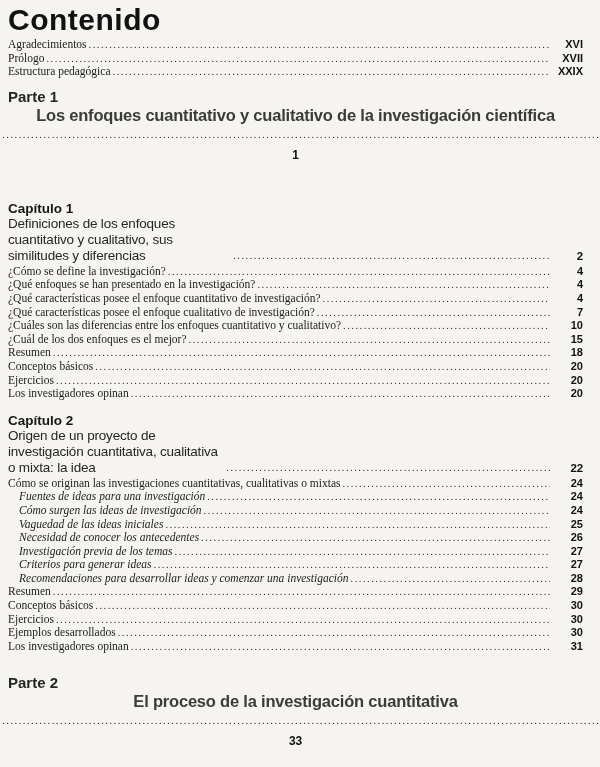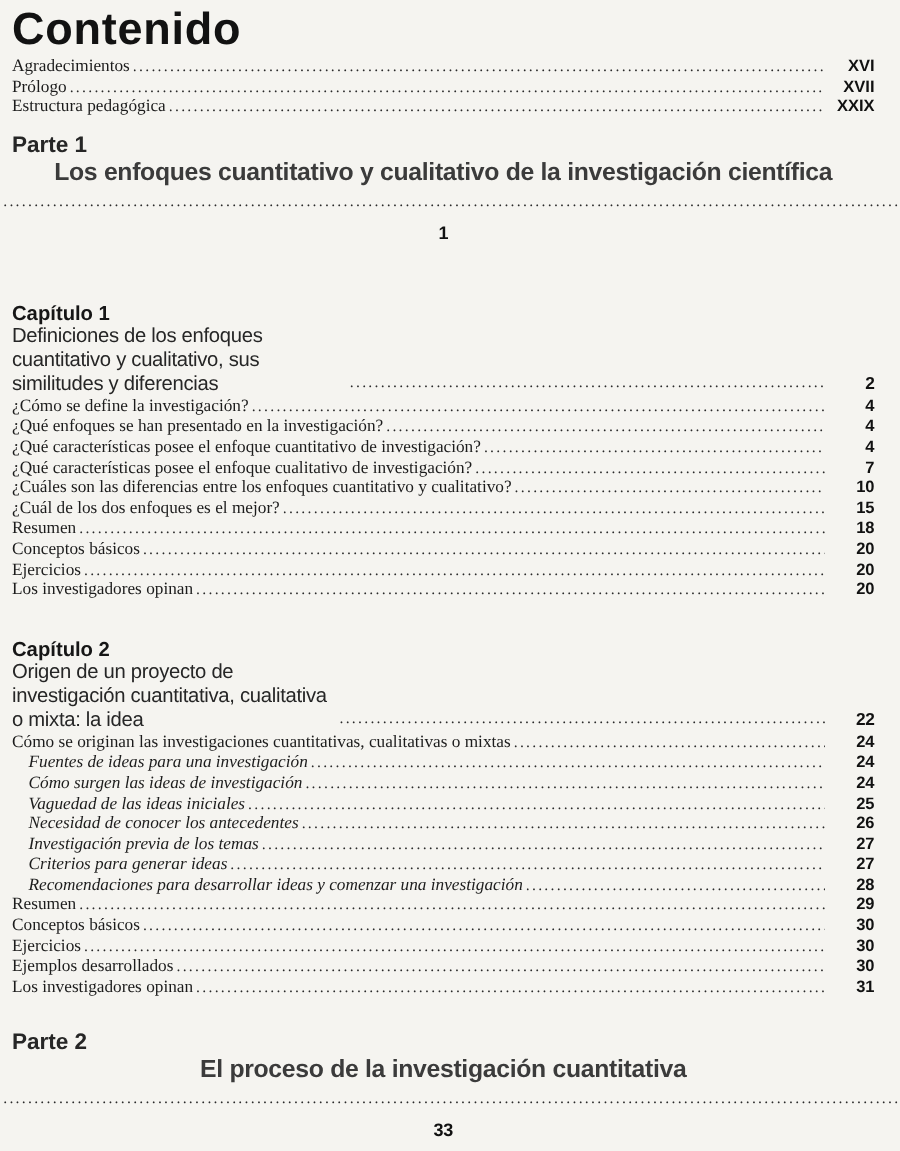--- a/index.html
+++ b/index.html
@@ -95,21 +95,21 @@
     font-size: 13.5px;
     line-height: 16px;
     color: #262626;
     letter-spacing: -0.2px;
     margin-bottom: 1px;
   }
   .chapter-title-row .leader { font-family: "Liberation Serif", serif; }
   .chapter-title-row .pagenum { font-size: 11.5px; }
   
   .part.gap-large { margin-top: 21px; }
-  .chapter.gap-medium { margin-top: 24px; }
+  .chapter.gap-medium { margin-top: 12px; }
 </style>
 </head>
 <body>
 
 <div class="page">
   <h1 class="doc-title">Contenido</h1>
   <div id="front-matter">
       <div class="row">
         <span class="lbl">Agradecimientos</span>
         <span class="leader"></span>

